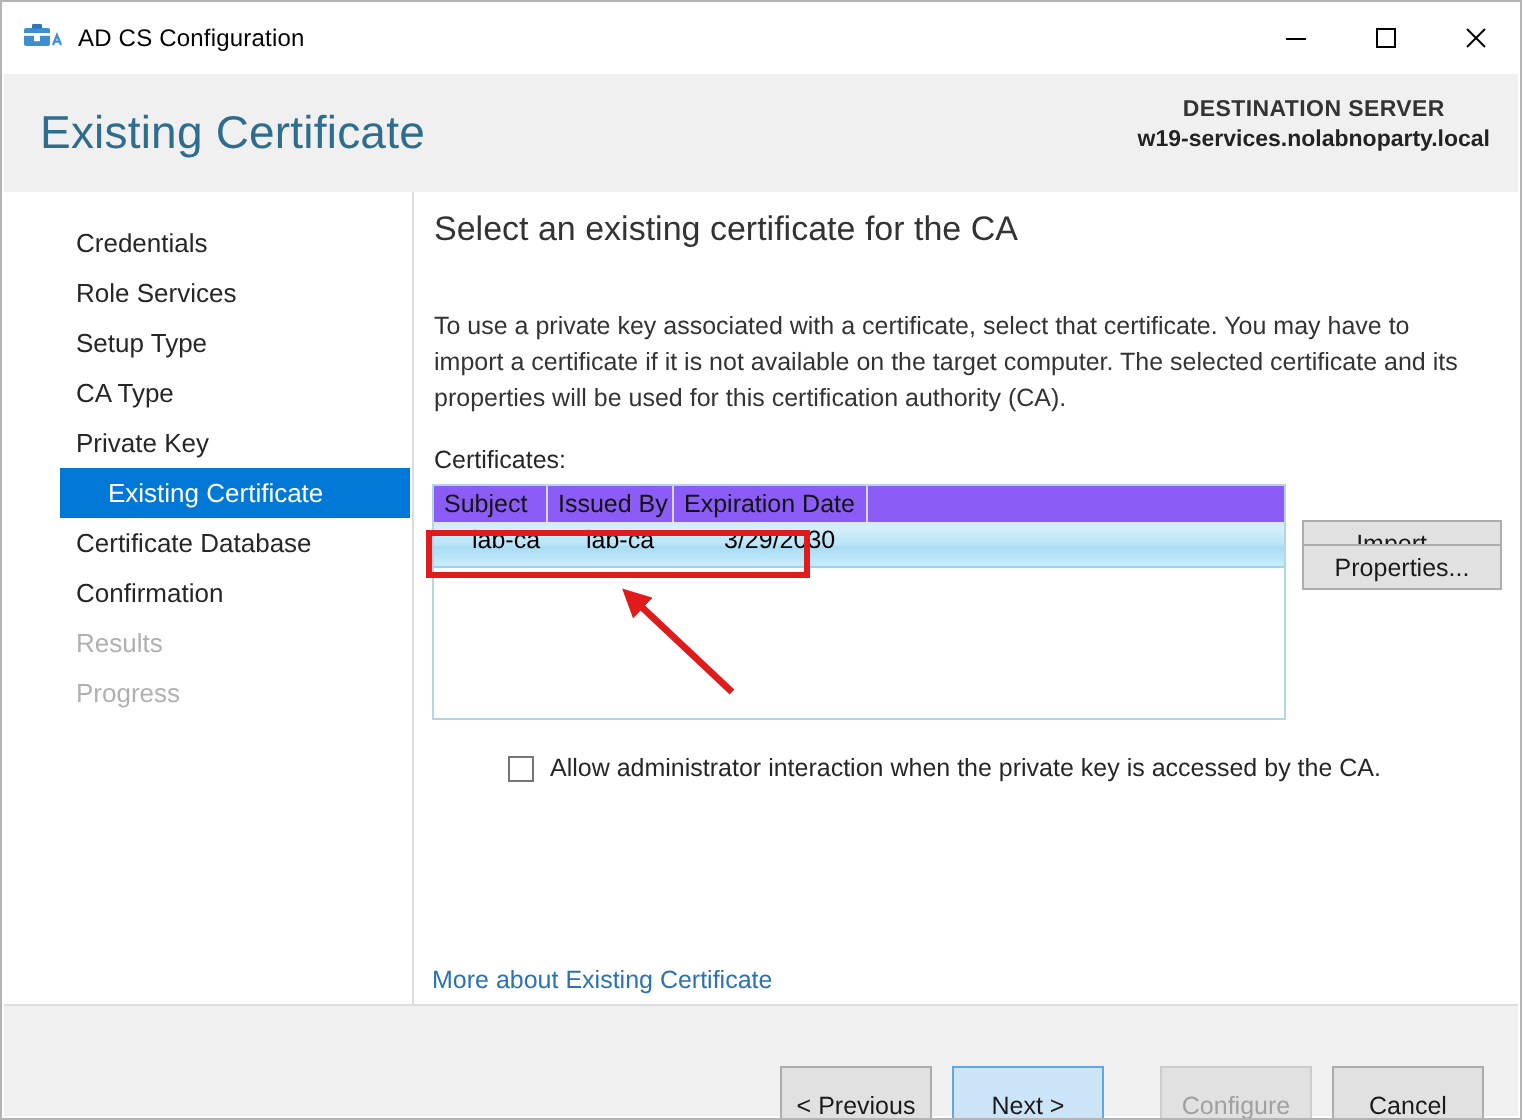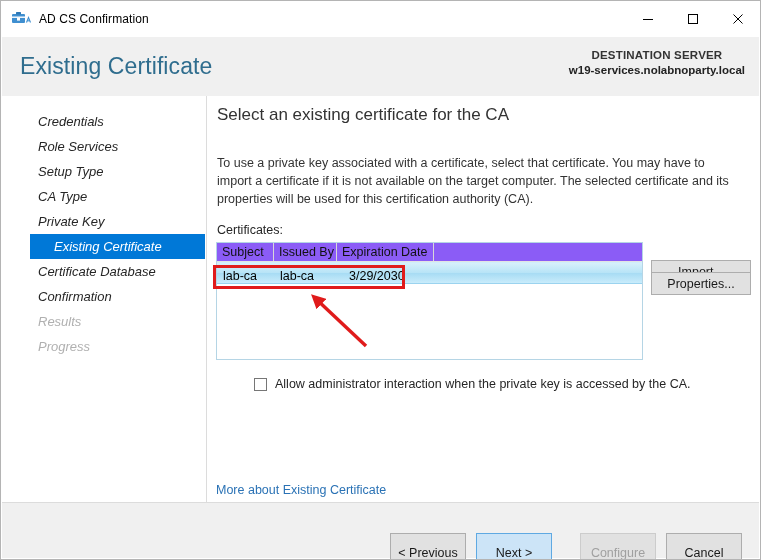--- a/index.html
+++ b/index.html
@@ -126,21 +126,21 @@
   }
   .nav-item.selected {
     background: #0078d7;
     color: #ffffff;
     margin-left: 28px;
     padding-left: 24px;
     width: 175px;
     box-sizing: border-box;
   }
   .nav-item.disabled { color: #b0b0b0; }
-  .nav-list { padding-top: 13px; font-style: italic; }
+  .nav-list { padding-top: 13px; }
 
   .content {
     position: absolute;
     left: 205px;
     top: 0; right: 0; bottom: 0;
   }
   .content-head {
     position: absolute;
     left: 10px;
     top: 9px;
@@ -191,25 +191,26 @@
     white-space: nowrap;
     box-sizing: border-box;
     cursor: default;
   }
   .lb-col.c1 { width: 57px; }
   .lb-col.c2 { width: 63px; }
   .lb-col.c3 { width: 97px; }
   .lb-row {
     display: flex;
     height: 20px;
-    align-items: flex-end;
+    align-items: flex-start;
     background: linear-gradient(to bottom, #d7f0fb 0%, #b8e4f7 48%, #a8dcf4 52%, #c9ecfb 100%);
     border-top: 1px solid #cfeefb;
     border-bottom: 1px solid #9bd3ef;
     cursor: default;
+    padding-left: 13px;
   }
   .lb-cell {
     font-size: 12.5px;
     color: #000000;
     padding-left: 6px;
     box-sizing: border-box;
     white-space: nowrap;
   }
   .lb-cell.c1 { width: 57px; }
   .lb-cell.c2 { width: 63px; }
@@ -338,21 +339,21 @@
     <span class="title-icon">
       <svg width="20" height="18" viewBox="0 0 20 18">
         <rect x="1" y="4" width="13" height="9" rx="1" fill="#3f8fd0"></rect>
         <rect x="1" y="6.5" width="13" height="1.4" fill="#ffffff"></rect>
         <rect x="5" y="2" width="5" height="2.4" rx="0.6" fill="#2e78b5"></rect>
         <rect x="6" y="7.6" width="3" height="3" fill="#ffffff"></rect>
         <path d="M15.5 12.5 L17.5 7.5 L19.5 12.5" stroke="#3f8fd0" stroke-width="1.1" fill="none"></path>
         <line x1="16.3" y1="10.8" x2="18.7" y2="10.8" stroke="#3f8fd0" stroke-width="1.1"></line>
       </svg>
     </span>
-    <span class="title-text">AD CS Confirmation</span>
+    <span class="title-text">AD CS Configuration</span>
     <span class="win-buttons">
       <span class="win-btn">
         <svg width="12" height="12" viewBox="0 0 12 12">
             <line x1="1" y1="6.5" x2="11" y2="6.5" stroke="#000" stroke-width="1"></line>
           </svg>
       </span>
       <span class="win-btn">
         <svg width="12" height="12" viewBox="0 0 12 12">
             <rect x="1.5" y="1.5" width="9" height="9" fill="none" stroke="#000" stroke-width="1"></rect>
           </svg>

